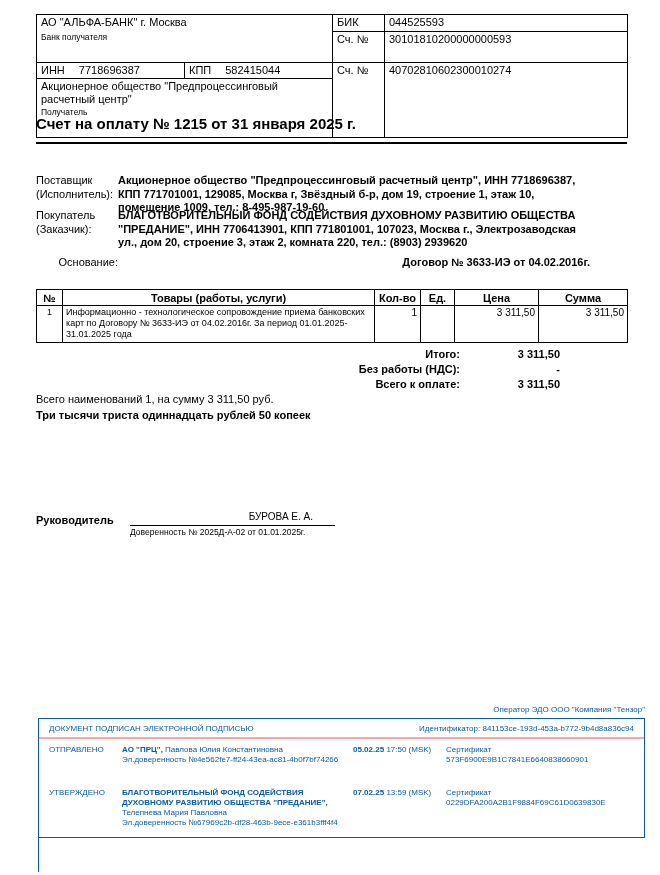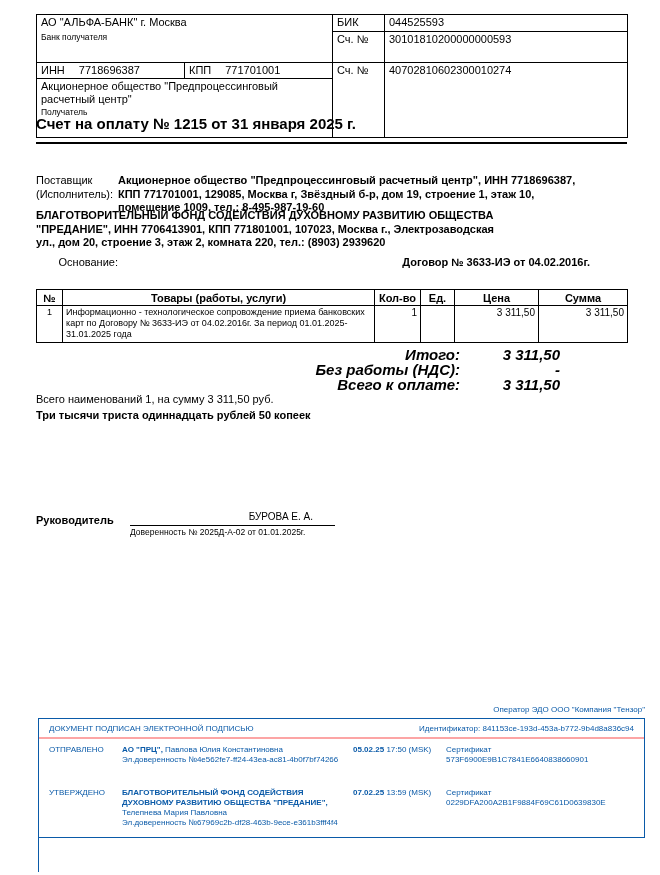--- a/index.html
+++ b/index.html
@@ -34,21 +34,21 @@
   
   .items-table { position:absolute; top:289px; left:36px; width:591px; border-collapse:collapse; table-layout:fixed; }
   .items-table th { border:1px solid #000; font-size:11px; font-weight:bold; text-align:center; padding:1px 2px; height:16px; }
   .items-table td { border:1px solid #000; vertical-align:top; padding:1px 3px; }
   .td-num { text-align:center; font-size:9px; }
   .td-name { font-size:9px; line-height:11px; }
   .td-qty, .td-price, .td-sum { text-align:right; font-size:10px; }
   .item-row { height:37px; }
 
   
-  .totals { position:absolute; top:347px; left:36px; width:524px; font-size:15px; font-weight:bold;font-style:italic; }
+  .totals { position:absolute; top:347px; left:36px; width:524px; font-size:11px; font-weight:bold; }
   .totals-row { display:flex; justify-content:flex-end; line-height:15px; }
   .totals-value { width:100px; text-align:right; flex:none; }
 
   
   .summary-count { position:absolute; top:393px; left:36px; font-size:11px; }
   .summary-words { position:absolute; top:409px; left:36px; font-size:11px; font-weight:bold; }
 
   
   .signature { position:absolute; top:511px; left:36px; display:flex; }
   .sig-role { font-size:11px; font-weight:bold; width:94px; flex:none; padding-top:3px; }
@@ -87,21 +87,21 @@
     <tr class="h13">
       <td colspan="2" class="cap no-top">Банк получателя</td>
       <td>Сч. №</td>
       <td>30101810200000000593</td>
     </tr>
     <tr class="h16">
       <td>
         <span>ИНН</span><span class="cell-val">7718696387</span>
       </td>
       <td>
-        <span>КПП</span><span class="cell-val">771701001</span>
+        <span>КПП</span><span class="cell-val">582415044</span>
       </td>
       <td rowspan="3">Сч. №</td>
       <td rowspan="3">40702810602300010274</td>
     </tr>
     <tr class="h27">
       <td colspan="2" class="no-bottom">Акционерное общество "Предпроцессинговый расчетный центр"</td>
     </tr>
     <tr class="h13">
       <td colspan="2" class="cap no-top">Получатель</td>
     </tr>
@@ -113,20 +113,24 @@
 
   <div class="party-row supplier">
     <div class="party-label">
       <div>Поставщик</div>
       <div>(Исполнитель):</div>
     </div>
     <div class="party-value">Акционерное общество "Предпроцессинговый расчетный центр", ИНН 7718696387, КПП 771701001, 129085, Москва г, Звёздный б-р, дом 19, строение 1, этаж 10, помещение 1009, тел.: 8-495-987-19-60</div>
   </div>
 
   <div class="party-row buyer">
+    <div class="party-label">
+      <div>Покупатель</div>
+      <div>(Заказчик):</div>
+    </div>
     <div class="party-value">БЛАГОТВОРИТЕЛЬНЫЙ ФОНД СОДЕЙСТВИЯ ДУХОВНОМУ РАЗВИТИЮ ОБЩЕСТВА "ПРЕДАНИЕ", ИНН 7706413901, КПП 771801001, 107023, Москва г., Электрозаводская ул., дом 20, строение 3, этаж 2, комната 220, тел.: (8903) 2939620</div>
   </div>
 
   <div class="party-row basis">
     <div class="party-label">Основание:</div>
     <div class="party-value">Договор № 3633-ИЭ от 04.02.2016г.</div>
   </div>
 
   <table class="items-table">
     <colgroup>

